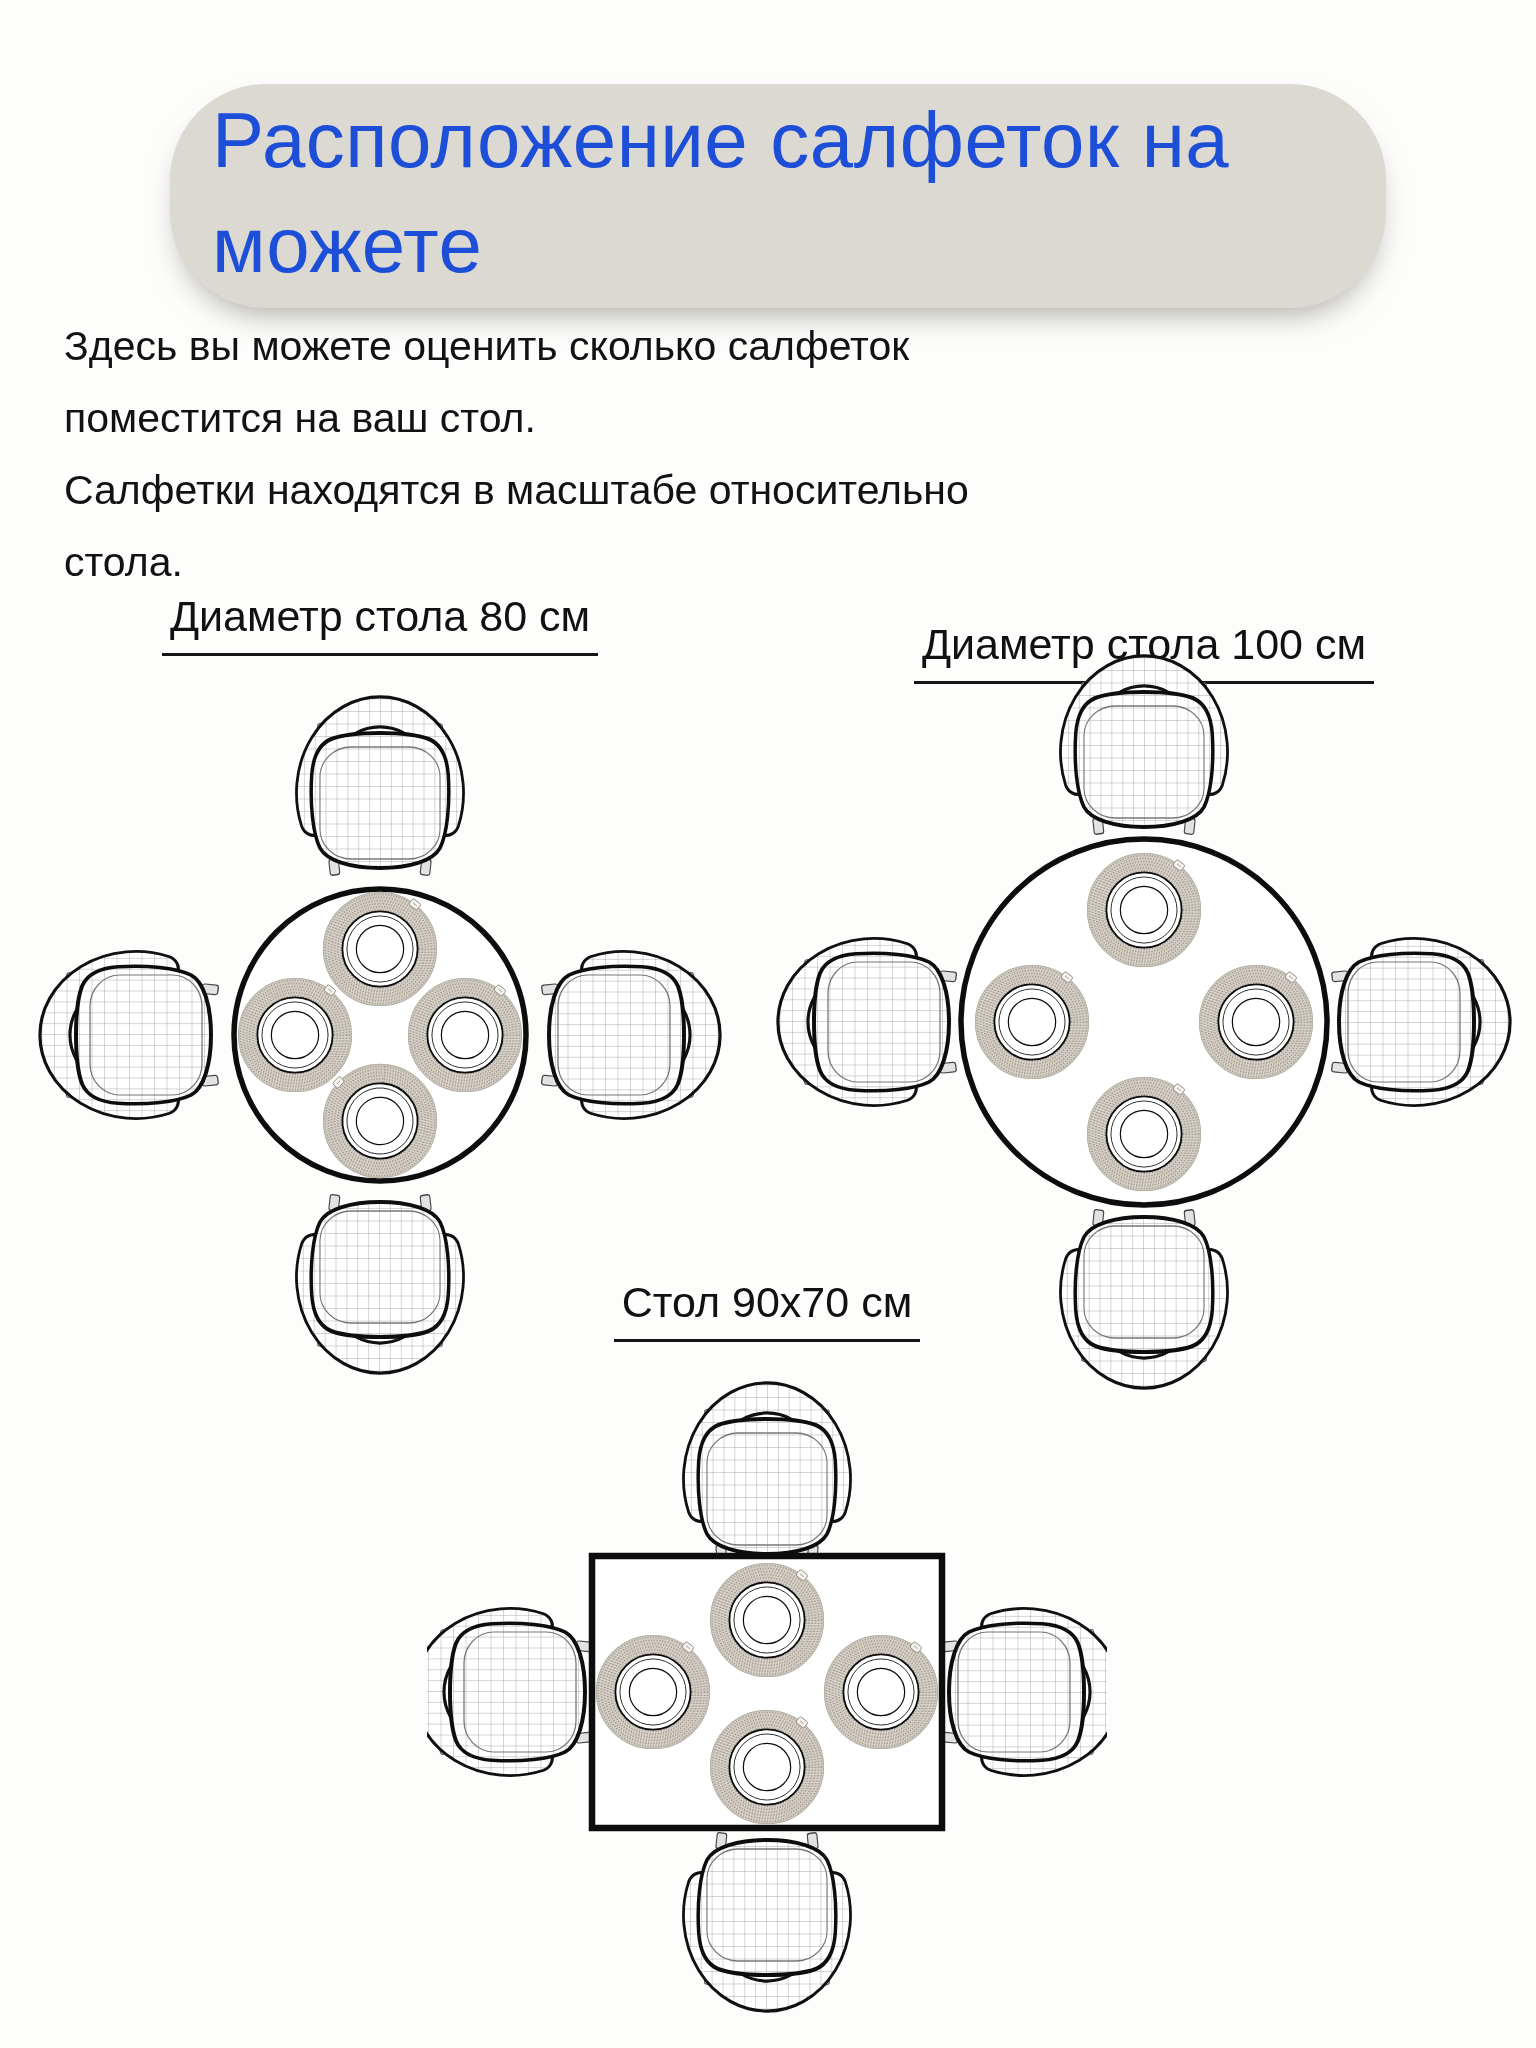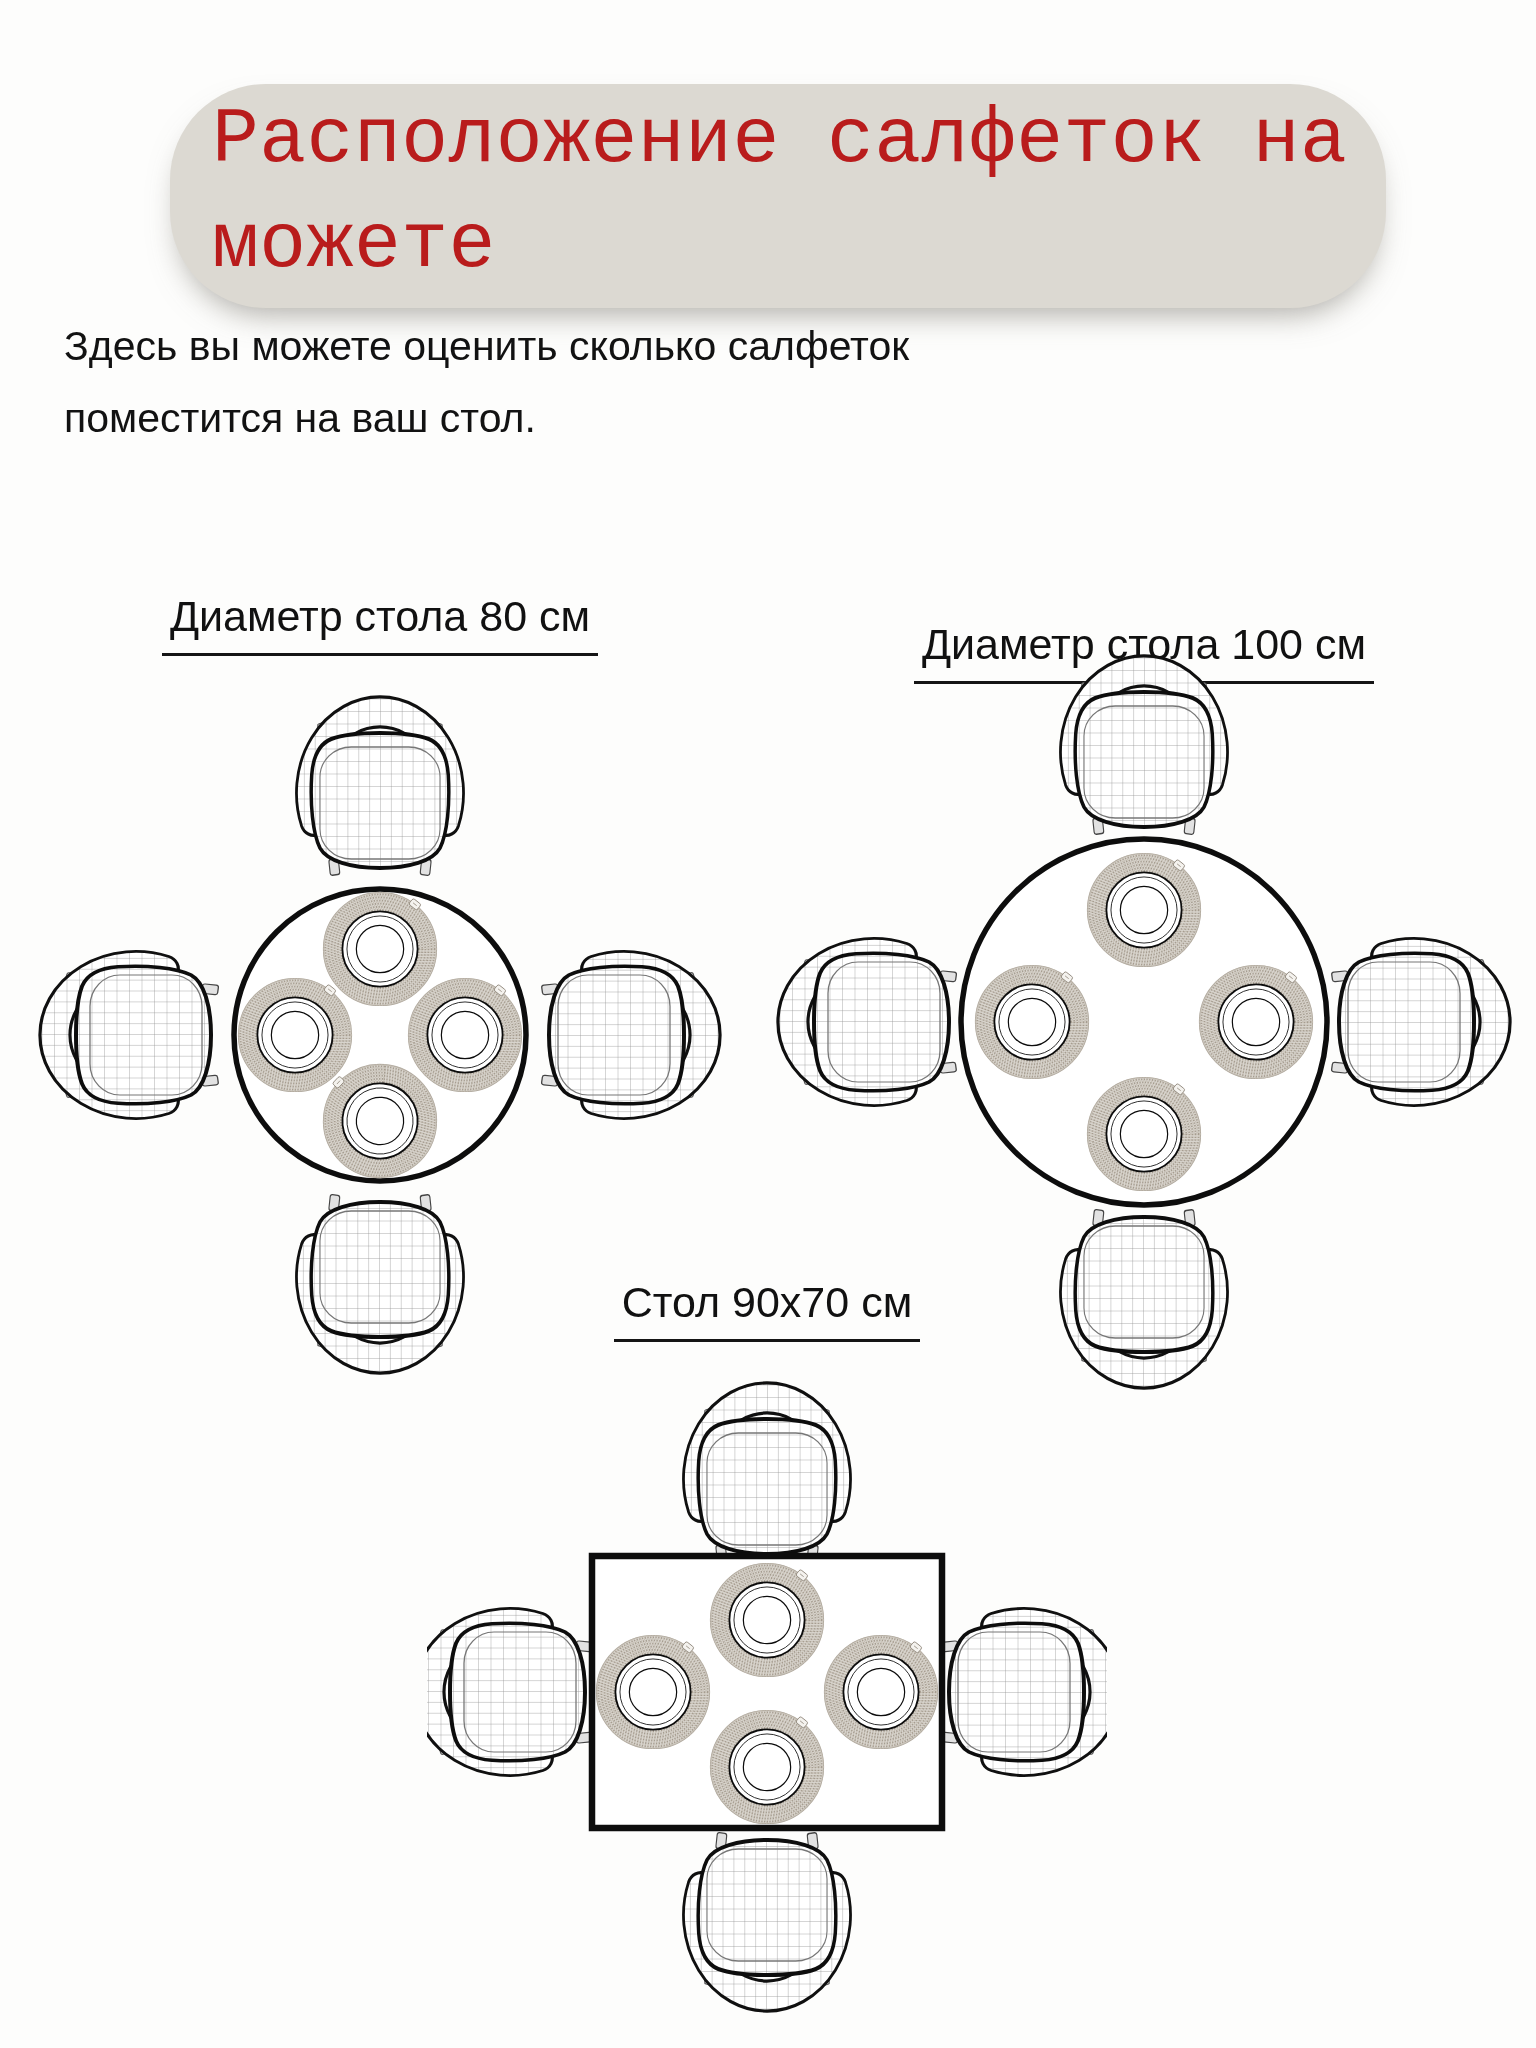--- a/index.html
+++ b/index.html
@@ -9,23 +9,22 @@
     font-family:"Liberation Sans", sans-serif;
     color:#161616;
   }
   .title-bubble{
     position:absolute;left:170px;top:84px;width:1216px;box-sizing:border-box;
     background:#dcd9d2;border-radius:96px;
     padding:4px 44px 10px 42px;
     box-shadow:0 16px 30px -10px rgba(110,105,95,.55);
   }
   .title-line{
-    font-size:78px;line-height:105px;white-space:nowrap;color:#b91c1c;
+    font-size:78px;line-height:105px;white-space:nowrap;color:#1d4ed8;
     letter-spacing:.5px;
-    font-family:Liberation Mono, monospace;
   }
   .intro{
     position:absolute;left:64px;top:310px;width:965px;
     font-size:41px;line-height:72px;color:#121212;
   }
   .diagram-label{
     position:absolute;text-align:center;font-size:43px;color:#111;
   }
   .diagram-label span{
     display:inline-block;border-bottom:3px solid #151515;padding:0 8px 12px 8px;
@@ -98,20 +97,21 @@
   </defs>
 </svg>
 
 <header class="title-bubble">
   <div class="title-line">Расположение салфеток на</div>
   <div class="title-line">можете</div>
 </header>
 
 <div class="intro">
   <div>Здесь вы можете оценить сколько салфеток поместится на ваш стол.</div>
+  <div>Салфетки находятся в масштабе относительно стола.</div>
 </div>
 
 <div class="diagram-label" id="label-80">
   <span>Диаметр стола 80 см</span>
 </div>
 <div class="diagram-label" id="label-100">
   <span>Диаметр стола 100 см</span>
 </div>
 <div class="diagram-label" id="label-rect">
   <span>Стол 90х70 см</span>

